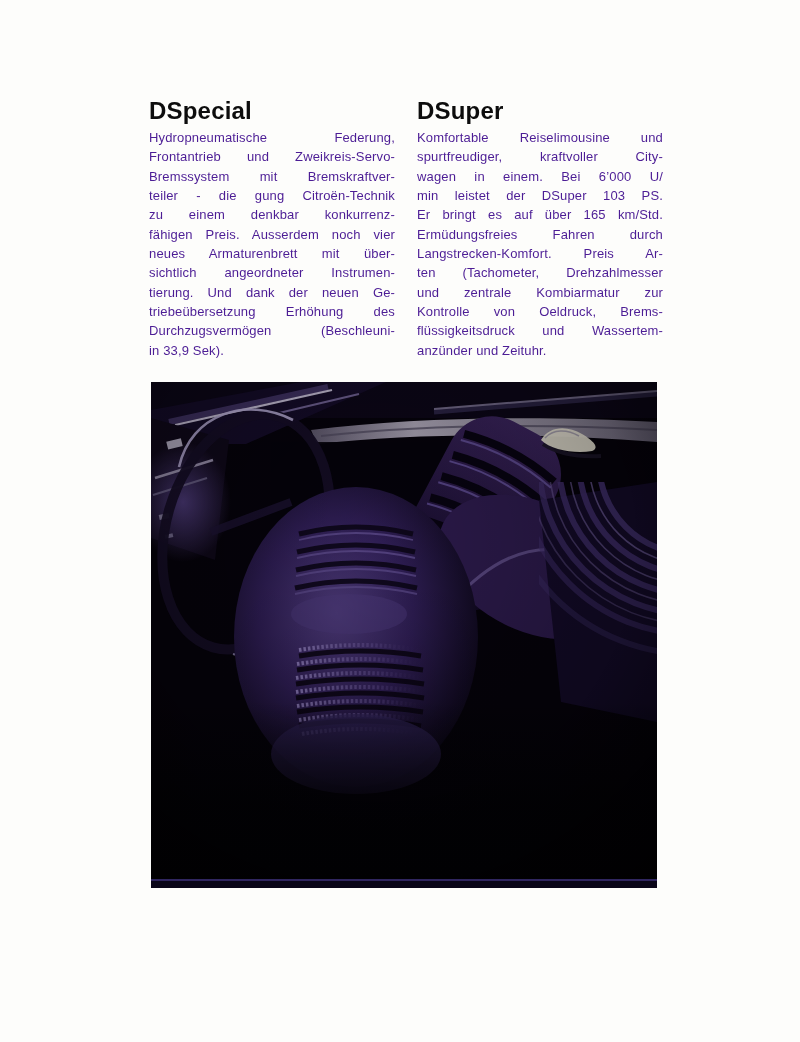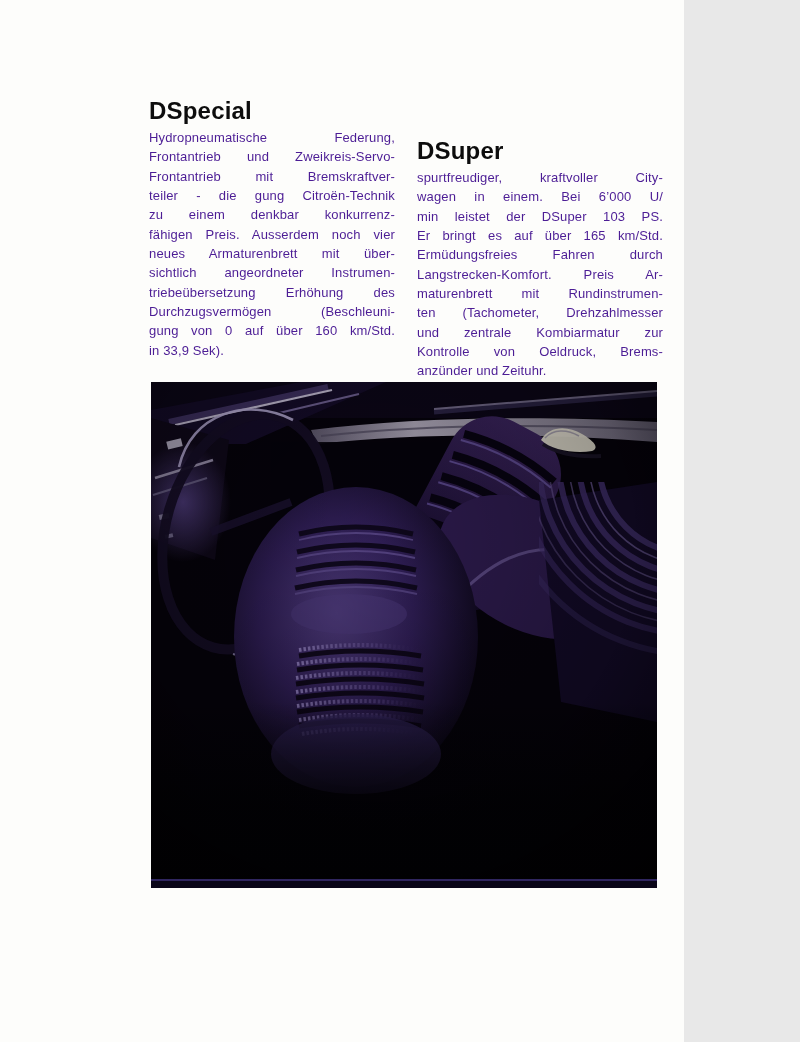--- a/index.html
+++ b/index.html
@@ -1,26 +1,26 @@
 <!DOCTYPE html>
 <html><head>
 <meta charset="utf-8">
 <style>
   html,body{margin:0;padding:0;background:#e8e8e8;}
   .page{
     position:relative;
-    width:684px;height:1042px;
+    width:800px;height:1042px;
     background:#fdfdfb;
     font-family:"Liberation Sans", sans-serif;
     color:#161616;
     overflow:hidden;
   }
   .col{position:absolute;top:99px;width:246px;}
   .col-left{left:149px;}
-  .col-right{left:417px;margin-top:40px;}
+  .col-right{left:417px;}
   .col h1{
     margin:0 0 5px 0;
     font-size:24px;
     line-height:24px;
     font-weight:bold;
     letter-spacing:.2px;
     color:#0d0d0d;
   }
   .tl{
     font-size:13px;
@@ -44,46 +44,47 @@
 </head>
 <body>
 
 <div class="page">
 
   <section class="col col-left">
     <h1>DSpecial</h1>
     <div>
         <div class="tl">Hydropneumatische Federung,</div>
         <div class="tl">Frontantrieb und Zweikreis-Servo-</div>
-        <div class="tl">Frontantrieb mit Bremskraftver-</div>
+        <div class="tl">Bremssystem mit Bremskraftver-</div>
         <div class="tl">teiler - die gung Citroën-Technik</div>
         <div class="tl">zu einem denkbar konkurrenz-</div>
         <div class="tl">fähigen Preis. Ausserdem noch vier</div>
         <div class="tl">neues Armaturenbrett mit über-</div>
         <div class="tl">sichtlich angeordneter Instrumen-</div>
+        <div class="tl">tierung. Und dank der neuen Ge-</div>
         <div class="tl">triebeübersetzung Erhöhung des</div>
         <div class="tl">Durchzugsvermögen (Beschleuni-</div>
-        <div class="tl">gung von 0 auf über 160 km/Std.</div>
         <div class="tl tl-last">in 33,9 Sek).</div>
       </div>
   </section>
 
   <section class="col col-right">
     <h1>DSuper</h1>
     <div>
+        <div class="tl">Komfortable Reiselimousine und</div>
         <div class="tl">spurtfreudiger, kraftvoller City-</div>
         <div class="tl">wagen in einem. Bei 6’000 U/</div>
         <div class="tl">min leistet der DSuper 103 PS.</div>
         <div class="tl">Er bringt es auf über 165 km/Std.</div>
         <div class="tl">Ermüdungsfreies Fahren durch</div>
         <div class="tl">Langstrecken-Komfort. Preis Ar-</div>
-        <div class="tl">maturenbrett mit Rundinstrumen-</div>
         <div class="tl">ten (Tachometer, Drehzahlmesser</div>
         <div class="tl">und zentrale Kombiarmatur zur</div>
         <div class="tl">Kontrolle von Oeldruck, Brems-</div>
+        <div class="tl">flüssigkeitsdruck und Wassertem-</div>
         <div class="tl tl-last">anzünder und Zeituhr.</div>
       </div>
   </section>
 
   <figure class="photo">
     <svg viewBox="0 0 506 506" preserveAspectRatio="none">
       <defs>
         <radialGradient id="gSeat" cx="42%" cy="42%" r="70%">
           <stop offset="0%" stop-color="#4a3874"></stop>
           <stop offset="45%" stop-color="#2c1c50"></stop>

